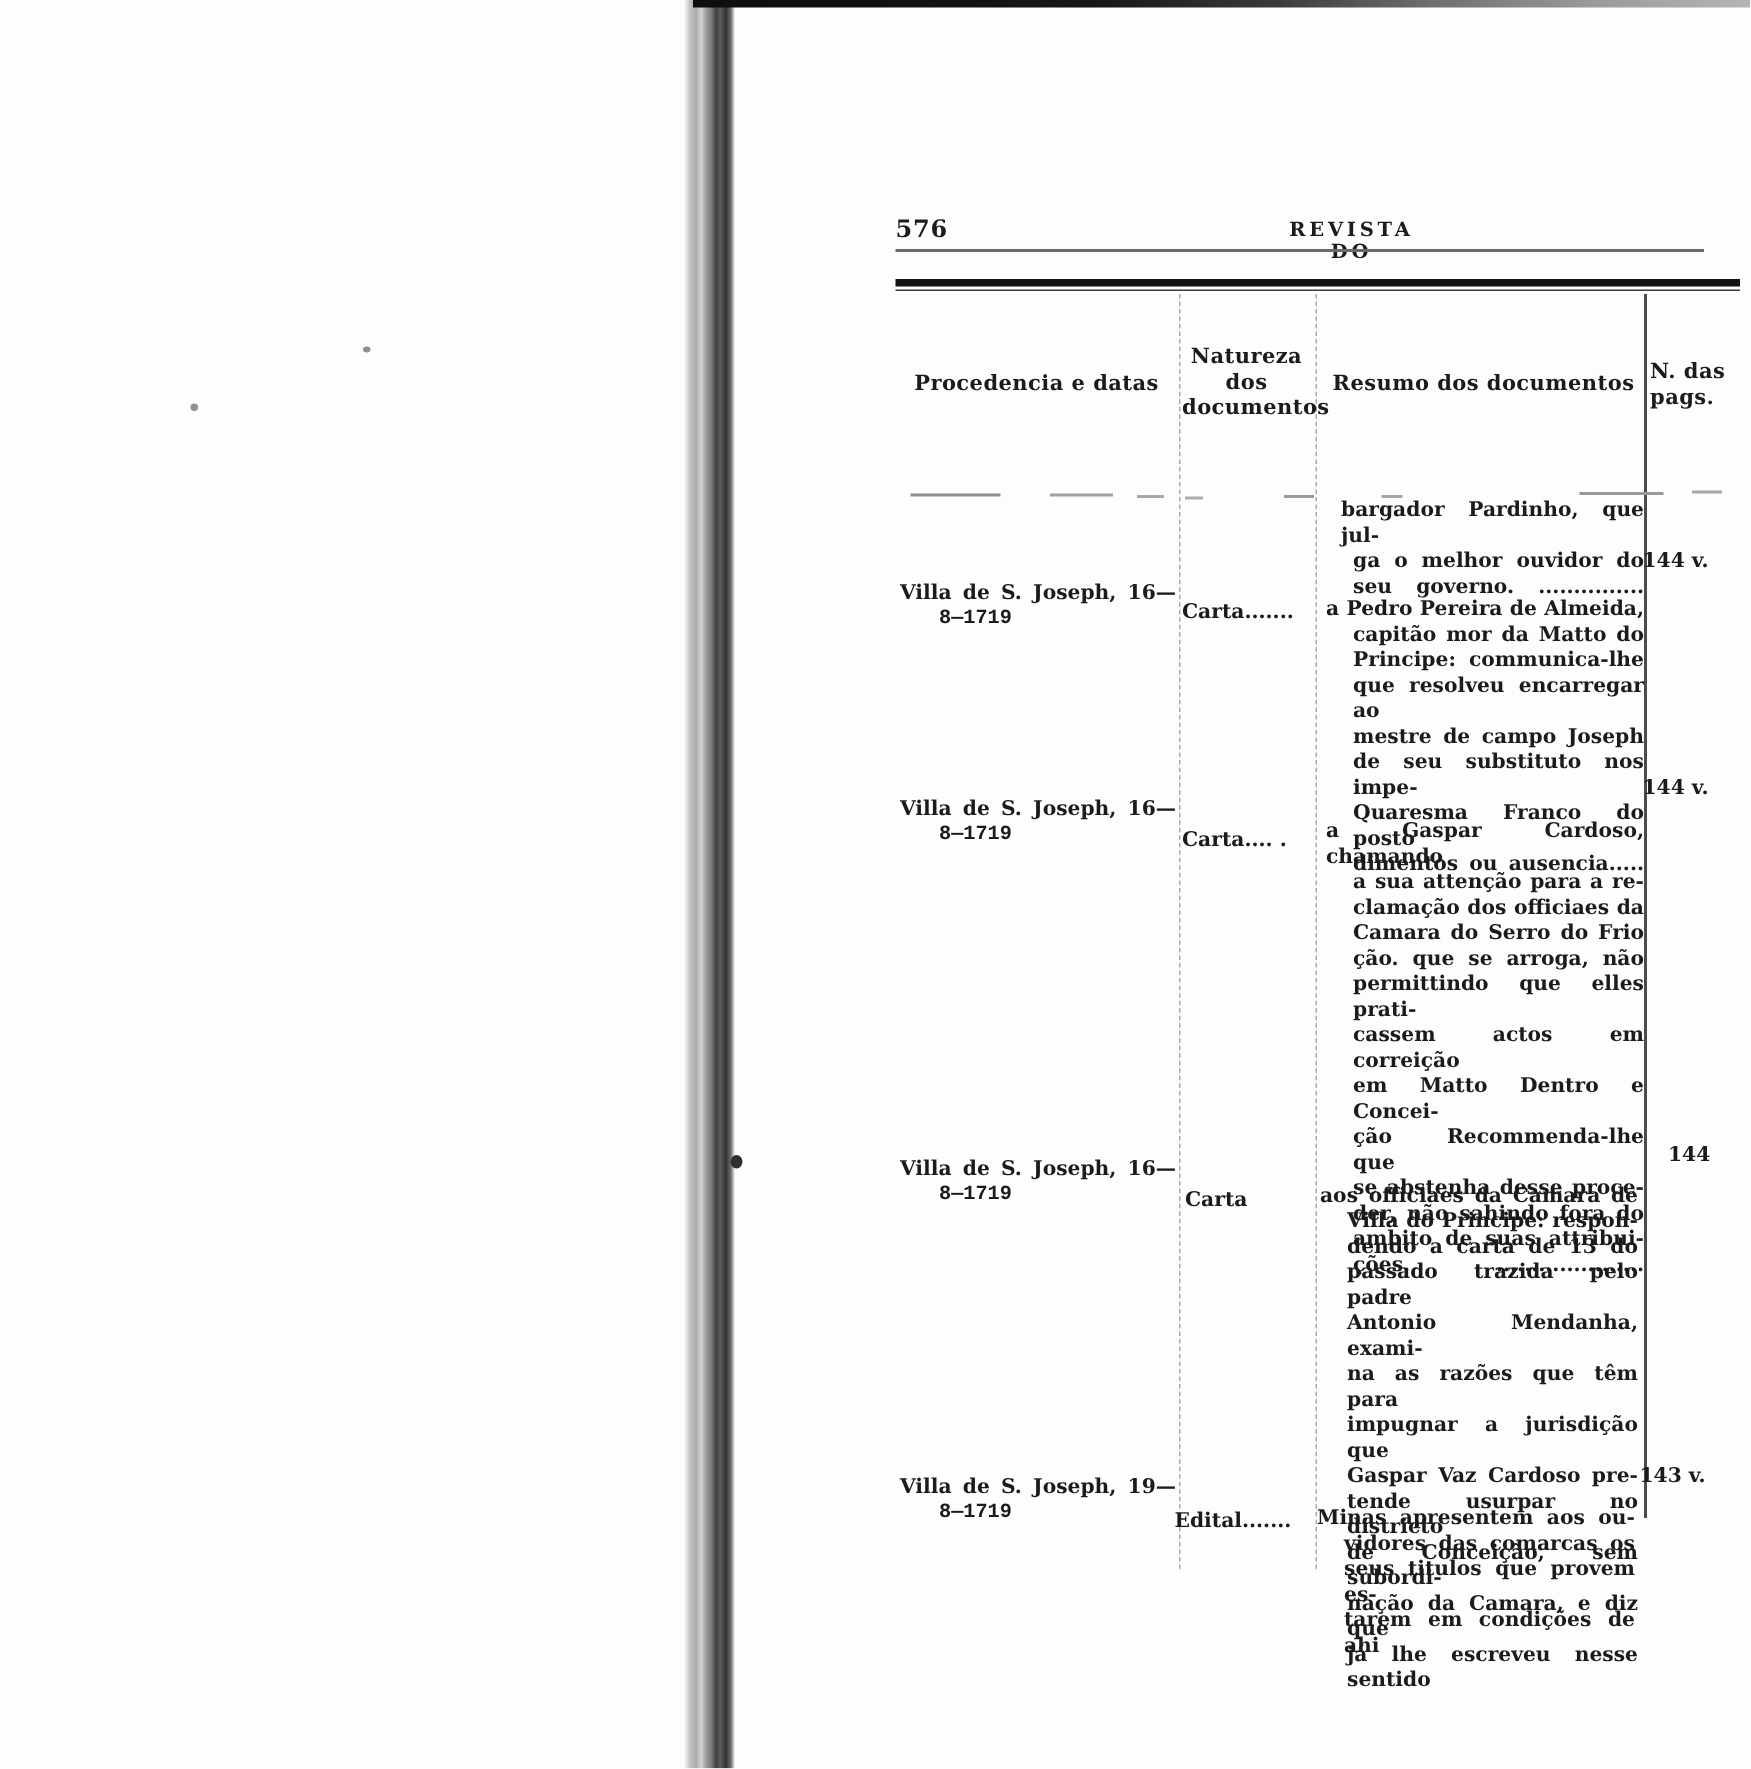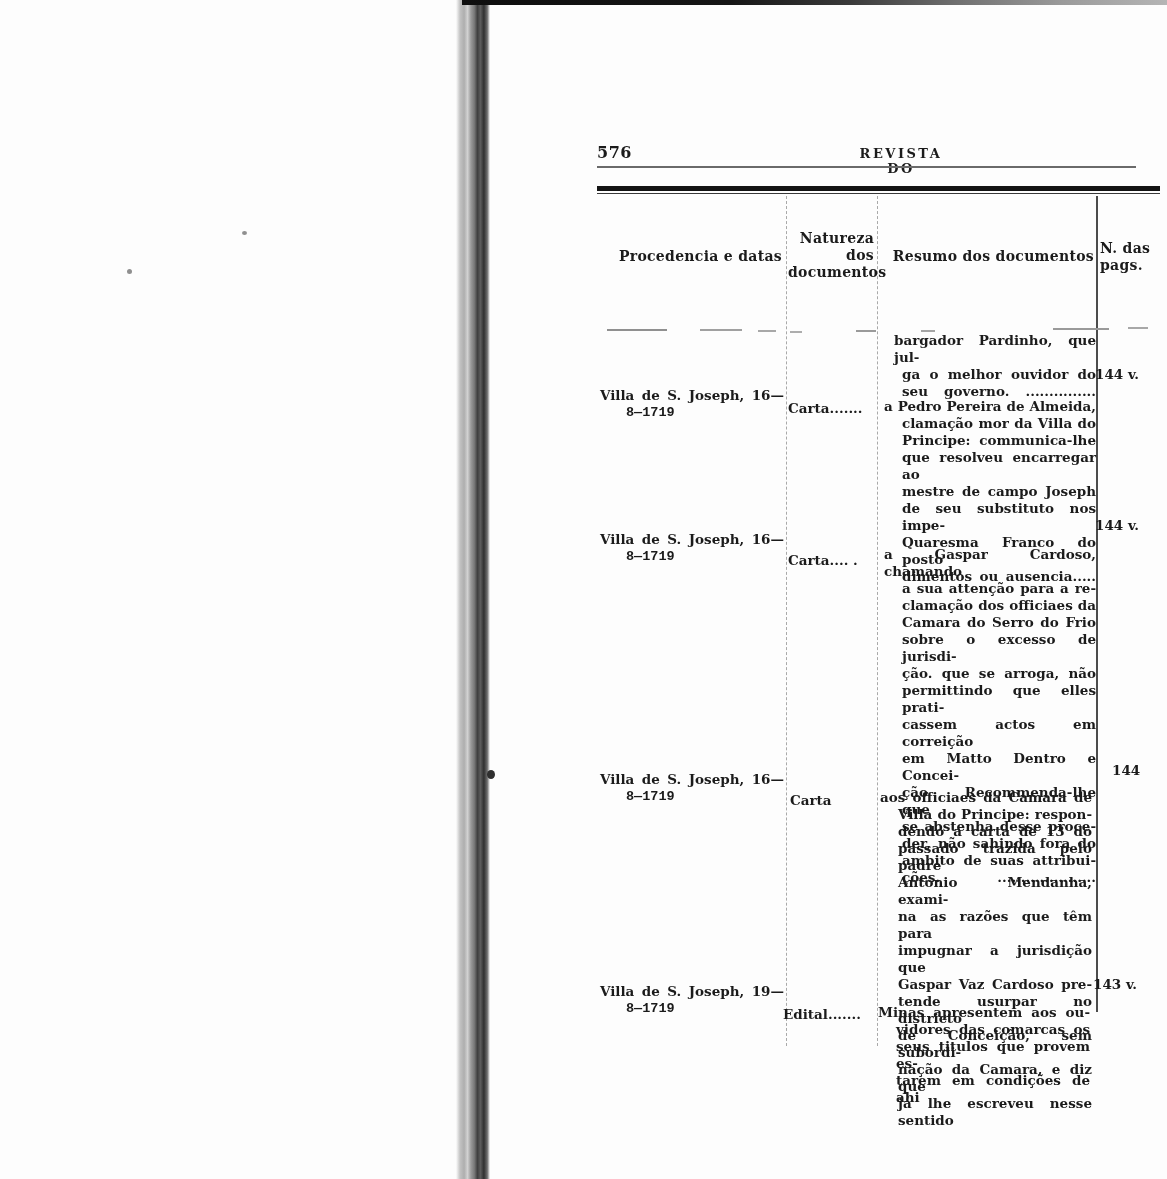--- a/index.html
+++ b/index.html
@@ -36,21 +36,21 @@
   .vsep-dash { width:0; border-left:1px dashed #9b9b9b; opacity:.85; }
   #vsep-a { left:786px; top:196px; height:850px; }
   #vsep-b { left:877px; top:196px; height:850px; }
   #vsep-c { left:1096px; top:196px; height:816px; width:2px; background:#4c4c4c; }
 
   
   .hseg { height:2px; background:#909090; }
 
   
   .hdr { font-size:14px; font-weight:600; letter-spacing:.3px; }
-  .hdr, .hdr .ln { text-align:right; }
+  .hdr, .hdr .ln { text-align:center; }
   #hdr-procedencia { left:600px; top:248px; width:182px; }
   #hdr-natureza    { left:788px; top:230px; width:86px; line-height:17px; }
   #hdr-resumo      { left:856px; top:248px; width:210px;margin-left:28px; }
   #hdr-pags        { left:1100px; top:240px; width:62px; line-height:17px; }
   #hdr-pags, #hdr-pags .ln { text-align:left; }
 
   
   .ln { line-height:17px; }
   .proc-cell { width:184px; font-size:13.5px; font-weight:700; }
   .proc-cell .ln:first-child { text-align:justify; text-align-last:justify; }
@@ -123,41 +123,40 @@
     </div>
   <div id="e0-pags" class="abs pags-cell">144 v.</div>
 
   <div id="e1-proc" class="abs proc-cell">
       <div class="ln">Villa de S. Joseph, 16—</div>
       <div class="ln">8—1719</div>
     </div>
   <div id="e1-nat" class="abs nat-cell">Carta.......</div>
   <div id="e1-resumo" class="abs resumo-cell">
       <div class="ln">a Pedro Pereira de Almeida,</div>
-      <div class="ln">clamação mor da Villa do</div>
+      <div class="ln">capitão mor da Matto do</div>
       <div class="ln">Principe: communica-lhe</div>
       <div class="ln">que resolveu encarregar ao</div>
       <div class="ln">mestre de campo Joseph</div>
       <div class="ln">de seu substituto nos impe-</div>
       <div class="ln">Quaresma Franco do posto</div>
       <div class="ln">dimentos ou ausencia.....</div>
     </div>
   <div id="e1-pags" class="abs pags-cell">144 v.</div>
 
   <div id="e2-proc" class="abs proc-cell">
       <div class="ln">Villa de S. Joseph, 16—</div>
       <div class="ln">8—1719</div>
     </div>
   <div id="e2-nat" class="abs nat-cell">Carta.... .</div>
   <div id="e2-resumo" class="abs resumo-cell">
       <div class="ln">a Gaspar Cardoso, chamando</div>
       <div class="ln">a sua attenção para a re-</div>
       <div class="ln">clamação dos officiaes da</div>
       <div class="ln">Camara do Serro do Frio</div>
-      <div class="ln">sobre o excesso de jurisdi-</div>
       <div class="ln">ção. que se arroga, não</div>
       <div class="ln">permittindo que elles prati-</div>
       <div class="ln">cassem actos em correição</div>
       <div class="ln">em Matto Dentro e Concei-</div>
       <div class="ln">ção Recommenda-lhe que</div>
       <div class="ln">se abstenha desse proce-</div>
       <div class="ln">der, não sahindo fora do</div>
       <div class="ln">ambito de suas attribui-</div>
       <div class="ln">ções. .....................</div>
     </div>

